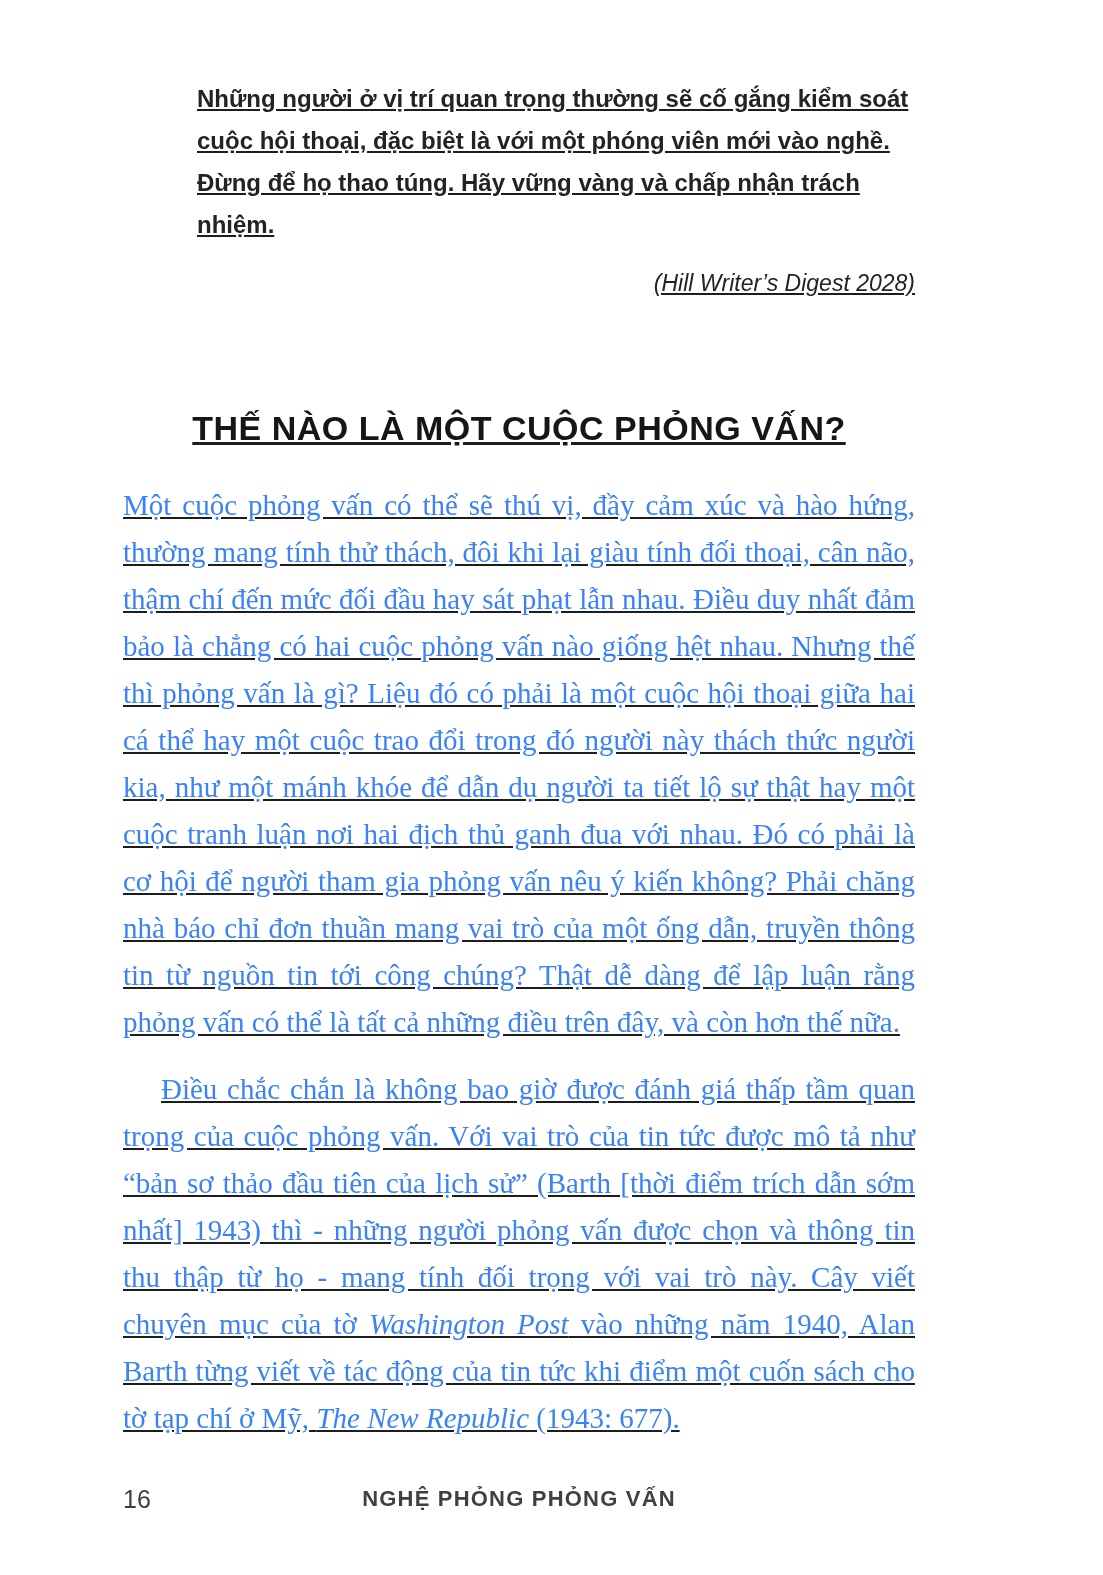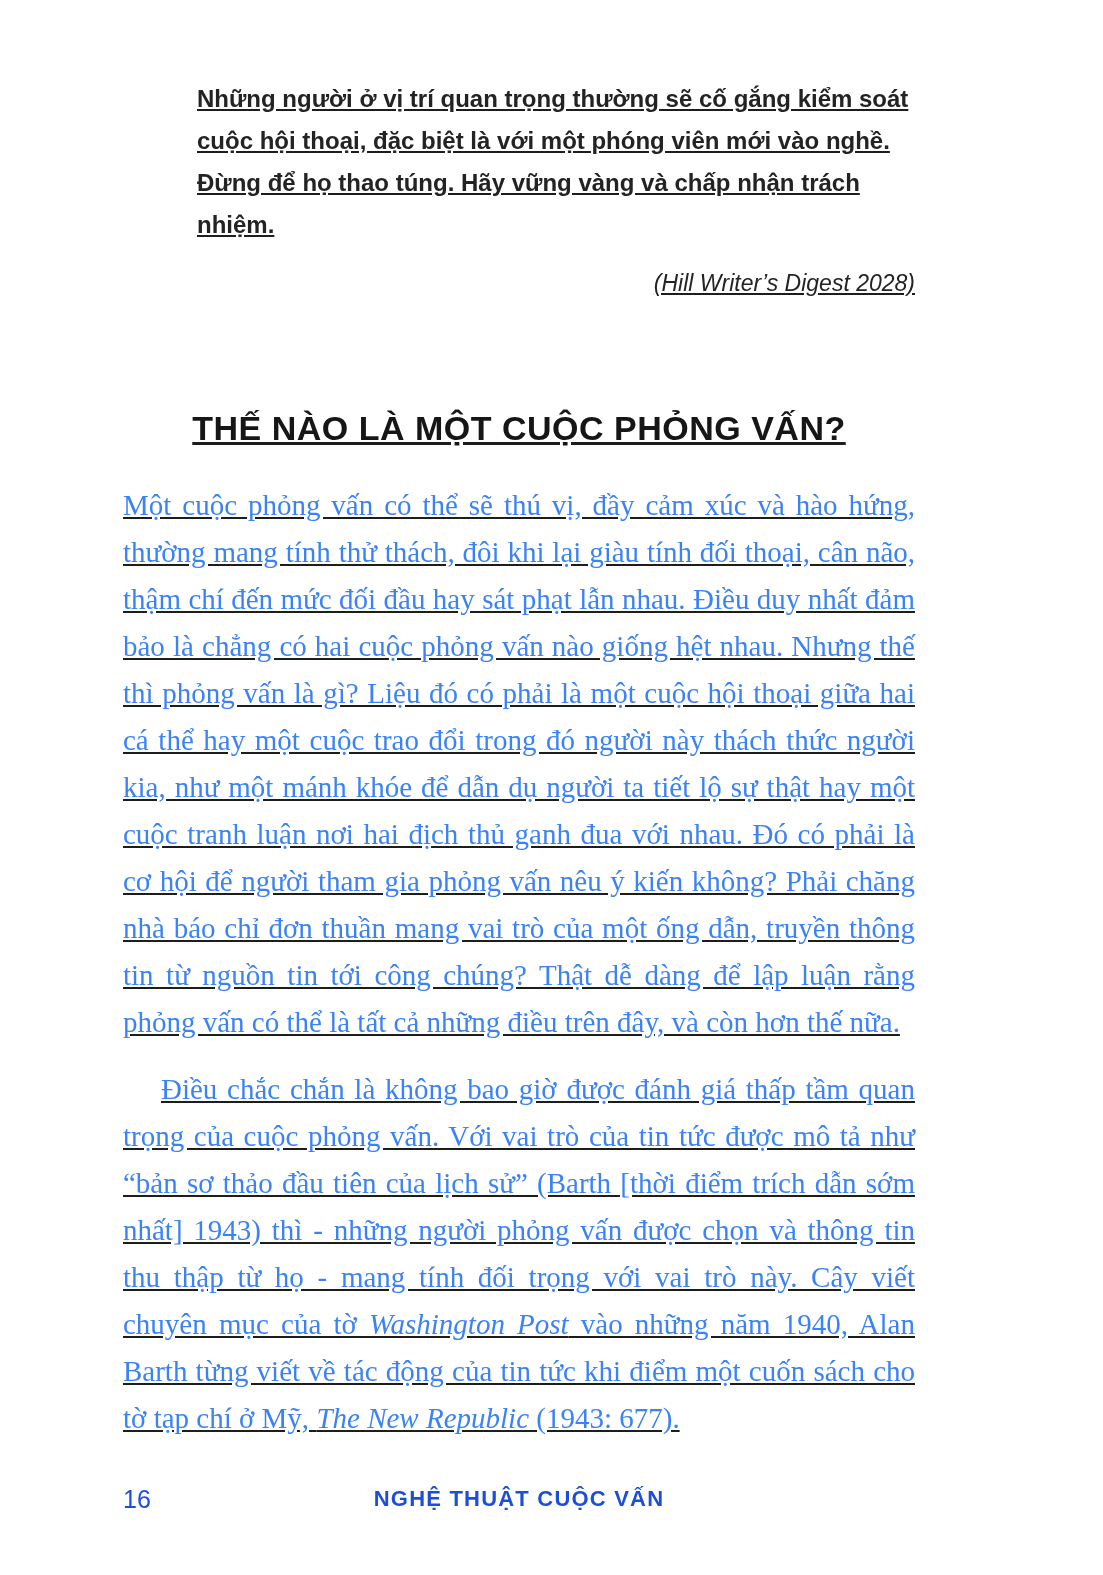--- a/index.html
+++ b/index.html
@@ -70,21 +70,21 @@
 
   .body-text p i { font-style: italic; }
 
   .page-footer {
     position: absolute;
     left: 123px;
     right: 123px;
     top: 1484px;
     height: 34px;
     font-family: "Liberation Sans", "DejaVu Sans", sans-serif;
-    color: #1d4ed8;
+    color: #404040;
   }
 
   .page-number {
     position: absolute;
     left: 0;
     top: 0;
     font-size: 25px;
     line-height: 30px;
     font-weight: 400;
   }
@@ -112,15 +112,15 @@
 
     <div class="body-text">
       <p><span>Một cuộc phỏng vấn có thể sẽ thú vị, đầy cảm xúc và hào hứng, thường mang tính thử thách, đôi khi lại giàu tính đối thoại, cân não, thậm chí đến mức đối đầu hay sát phạt lẫn nhau. Điều duy nhất đảm bảo là chẳng có hai cuộc phỏng vấn nào giống hệt nhau. Nhưng thế thì phỏng vấn là gì? Liệu đó có phải là một cuộc hội thoại giữa hai cá thể hay một cuộc trao đổi trong đó người này thách thức người kia, như một mánh khóe để dẫn dụ người ta tiết lộ sự thật hay một cuộc tranh luận nơi hai địch thủ ganh đua với nhau. Đó có phải là cơ hội để người tham gia phỏng vấn nêu ý kiến không? Phải chăng nhà báo chỉ đơn thuần mang vai trò của một ống dẫn, truyền thông tin từ nguồn tin tới công chúng? Thật dễ dàng để lập luận rằng phỏng vấn có thể là tất cả những điều trên đây, và còn hơn thế nữa.</span></p>
       <p class="indent"><span>Điều chắc chắn là không bao giờ được đánh giá thấp tầm quan trọng của cuộc phỏng vấn. Với vai trò của tin tức được mô tả như “bản sơ thảo đầu tiên của lịch sử” (Barth [thời điểm trích dẫn sớm nhất] 1943) thì - những người phỏng vấn được chọn và thông tin thu thập từ họ - mang tính đối trọng với vai trò này. Cây viết chuyên mục của tờ </span><i>Washington Post</i><span> vào những năm 1940, Alan Barth từng viết về tác động của tin tức khi điểm một cuốn sách cho tờ tạp chí ở Mỹ, </span><i>The New Republic</i><span> (1943: 677).</span></p>
     </div>
 
   </div>
 
   <div class="page-footer">
     <span class="page-number">16</span>
-    <span class="running-title">NGHỆ THUẬT CUỘC VẤN</span>
+    <span class="running-title">NGHỆ PHỎNG PHỎNG VẤN</span>
   </div>
 </div>
 
 </body></html>

